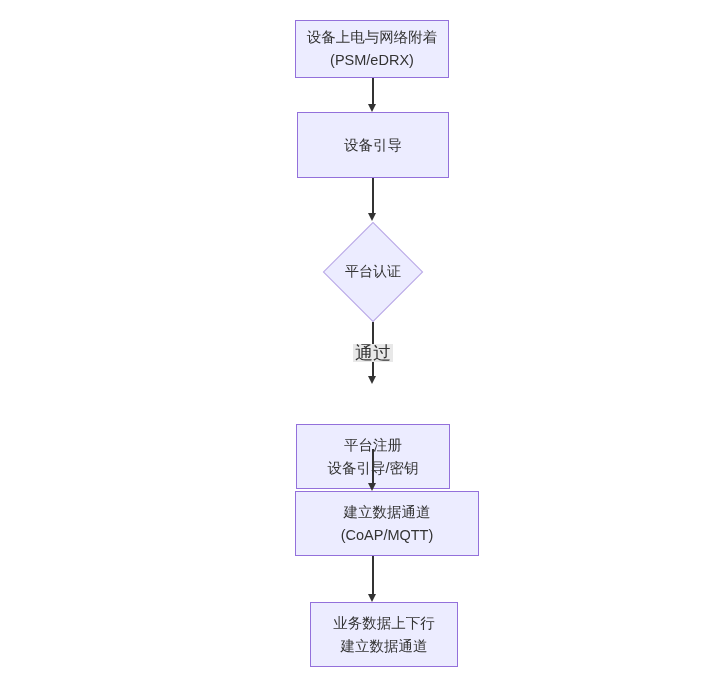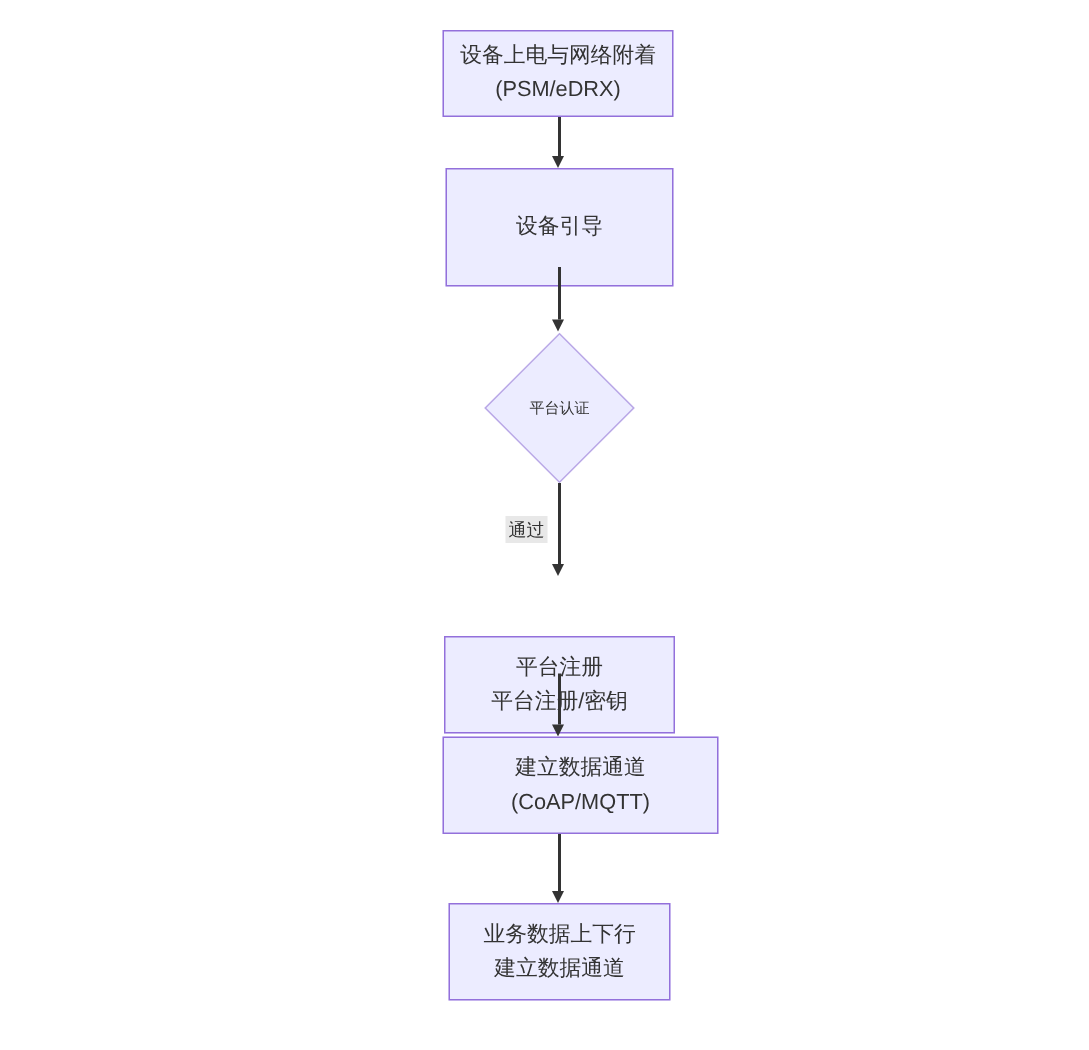--- a/index.html
+++ b/index.html
@@ -45,21 +45,21 @@
     width: 71px;
     height: 71px;
     transform: translate(-50%, -50%) rotate(45deg);
     background: var(--node-fill, #ECECFF);
     border: 1px solid var(--node-border-light, #b9a7e6);
     box-sizing: border-box;
   }
   .diamond-label {
     position: relative;
     z-index: 2;
-    font-size: 10px;
+    font-size: 14px;
     white-space: nowrap;
   }
 
   
   .edge {
     position: absolute;
     left: 372px;
     width: 1.5px;
     background: var(--edge, #333333);
   }
@@ -69,68 +69,68 @@
     bottom: -8px;
     left: -3.75px;
     width: 0;
     height: 0;
     border-left: 4.5px solid transparent;
     border-right: 4.5px solid transparent;
     border-top: 8px solid var(--edge, #333333);
   }
   .edge-label {
     position: absolute;
-    left: 351px;
+    left: 373px;
     transform: translateX(-50%);
     background: var(--edge-label-bg, #e8e8e8);
-    font-size: 12px;
+    font-size: 18px;
     line-height: 18px;
     padding: 0 2px;
     white-space: nowrap;
     z-index: 3;
   }
 </style>
 </head>
 <body>
 
 <div class="canvas" style="--bg: #ffffff; --node-fill: #ECECFF; --node-border: #9370DB; --node-border-light: #b9a7e6; --edge: #333333; --edge-label-bg: #e8e8e8; --text: #333333;">
 
   <div class="node rect" style="left:295px; top:20px; width:154px; height:58px;">
     <div class="nline">设备上电与网络附着</div>
     <div class="nline">(PSM/eDRX)</div>
   </div>
 
   <div class="edge" style="top:78px; height:26px;"></div>
 
-  <div class="node rect" style="left:297px; top:112px; width:152px; height:79px;">
+  <div class="node rect" style="left:297px; top:112px; width:152px; height:66px;">
     <div class="nline">设备引导</div>
   </div>
 
   <div class="edge" style="top:178px; height:35px;"></div>
 
   <div class="diamond-wrap" style="left:322px; top:221px; width:102px; height:102px;">
     <div class="diamond-shape"></div>
     <div class="diamond-label">平台认证</div>
   </div>
 
   <div class="edge" style="top:322px; height:54px;"></div>
   <div class="edge-label" style="top:344px;">通过</div>
 
   <div class="node rect" style="left:296px; top:384px; width:154px; height:65px;margin-top:40px;">
     <div class="nline">平台注册</div>
-    <div class="nline">平台注册/密钥</div>
+    <div class="nline">设备引导/密钥</div>
   </div>
 
   <div class="edge" style="top:449px; height:34px;"></div>
 
   <div class="node rect" style="left:295px; top:491px; width:184px; height:65px;">
     <div class="nline">建立数据通道</div>
     <div class="nline">(CoAP/MQTT)</div>
   </div>
 
   <div class="edge" style="top:556px; height:38px;"></div>
 
-  <div class="node rect" style="left:299px; top:602px; width:148px; height:65px;">
+  <div class="node rect" style="left:310px; top:602px; width:148px; height:65px;">
     <div class="nline">业务数据上下行</div>
     <div class="nline">建立数据通道</div>
   </div>
 
 </div>
 
 </body></html>

